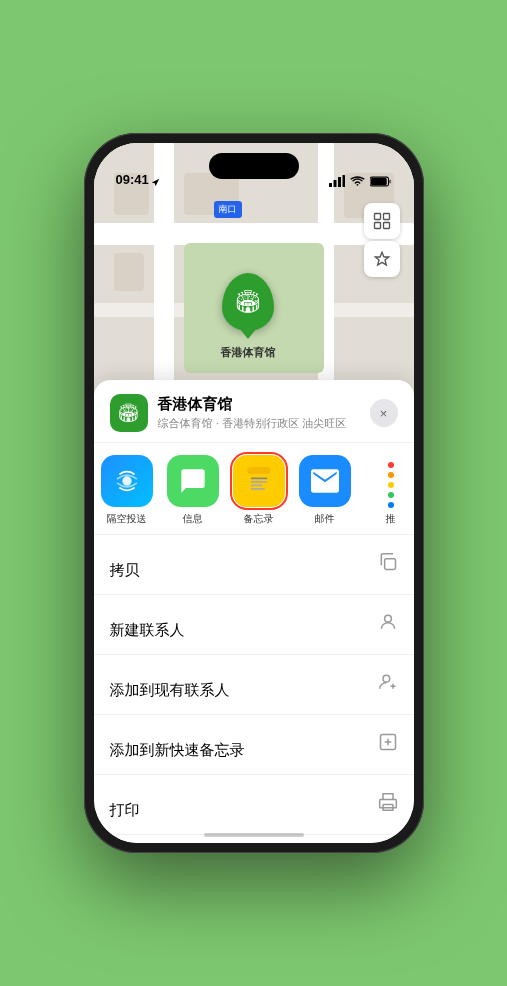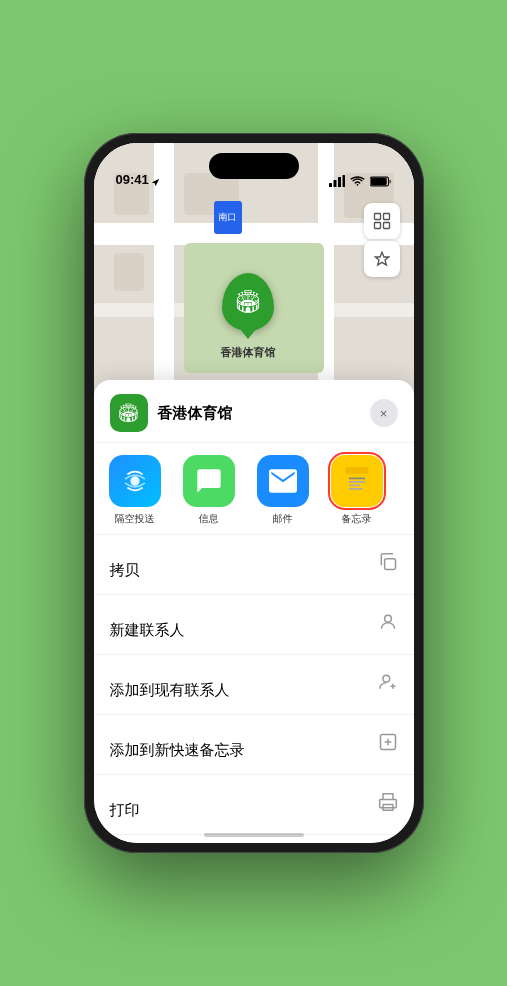--- a/index.html
+++ b/index.html
@@ -124,21 +124,21 @@
       font-size: 16px;
     }
     
     .map-label {
       position: absolute;
       top: 58px;
       left: 120px;
       background: #2563eb;
       color: #fff;
       font-size: 9px;
-      padding: 10px 5px;
+      padding: 2px 5px;
       border-radius: 3px;
     }
     
     .venue-marker {
       position: absolute;
       top: 130px;
       left: 50%;
       transform: translateX(-60%);
       display: flex;
       flex-direction: column;
@@ -235,22 +235,22 @@
       align-items: center;
       justify-content: center;
       font-size: 13px;
       color: #666;
       cursor: pointer;
       flex-shrink: 0;
     }
     
     .share-row {
       display: flex;
-      padding: 12px 10px 8px;
-      gap: 12px;
+      padding: 12px 2px 8px;
+      gap: 4px;
       overflow-x: auto;
       scrollbar-width: none;
     }
     .share-row::-webkit-scrollbar { display: none; }
     .share-item {
       display: flex;
       flex-direction: column;
       align-items: center;
       gap: 5px;
       min-width: 62px;
@@ -405,20 +405,21 @@
         <div class="venue-name">香港体育馆</div>
       </div>
     </div>
 
     <div class="bottom-sheet">
 
       <div class="venue-header">
         <div class="venue-logo">🏟</div>
         <div class="venue-info">
           <div class="venue-title">香港体育馆</div>
+          <div class="venue-subtitle">综合体育馆 · 香港特别行政区 油尖旺区</div>
         </div>
         <div class="close-btn">
           <span>×</span>
         </div>
       </div>
 
       <div class="share-row">
 
         <div class="share-item">
           <div class="share-icon-box" style="background:linear-gradient(135deg,#1e90ff,#00bfff);">
@@ -433,46 +434,46 @@
           <span class="share-label">隔空投送</span>
         </div>
 
         <div class="share-item">
           <div class="share-icon-box" style="background:#4cd964;">
             <svg width="28" height="28" viewBox="0 0 24 24" fill="white">
               <path d="M20 2H4C2.9 2 2 2.9 2 4V22L6 18H20C21.1 18 22 17.1 22 16V4C22 2.9 21.1 2 20 2Z"></path>
             </svg>
           </div>
           <span class="share-label">信息</span>
-        </div>
-
-        <div class="share-item">
-          <div class="share-icon-box" style="background:#1a8cff;">
-            <svg width="28" height="26" viewBox="0 0 24 20" fill="white">
-              <path d="M22 0H2C0.9 0 0 0.9 0 2V18C0 19.1 0.9 20 2 20H22C23.1 20 24 19.1 24 18V2C24 0.9 23.1 0 22 0ZM22 4L12 11L2 4V2L12 9L22 2V4Z"></path>
-            </svg>
-          </div>
-          <span class="share-label">邮件</span>
         </div>
 
         <div class="share-item selected">
           <div class="share-icon-box" style="background:#ffcc00;outline:2.5px solid #ff3b30;outline-offset:1px;border-radius:14px;">
             <svg width="28" height="28" viewBox="0 0 24 24">
               <rect x="2" y="0" width="20" height="24" rx="3" fill="#ffcc00"></rect>
               <rect x="2" y="0" width="20" height="6" rx="3" fill="#f5b800"></rect>
               <rect x="5" y="9" width="14" height="1.5" rx="0.75" fill="#888"></rect>
               <rect x="5" y="12" width="14" height="1.5" rx="0.75" fill="#aaa"></rect>
               <rect x="5" y="15" width="10" height="1.5" rx="0.75" fill="#aaa"></rect>
               <rect x="5" y="18" width="12" height="1.5" rx="0.75" fill="#aaa"></rect>
             </svg>
           </div>
           <span class="share-label">备忘录</span>
         </div>
 
         <div class="share-item">
+          <div class="share-icon-box" style="background:#1a8cff;">
+            <svg width="28" height="26" viewBox="0 0 24 20" fill="white">
+              <path d="M22 0H2C0.9 0 0 0.9 0 2V18C0 19.1 0.9 20 2 20H22C23.1 20 24 19.1 24 18V2C24 0.9 23.1 0 22 0ZM22 4L12 11L2 4V2L12 9L22 2V4Z"></path>
+            </svg>
+          </div>
+          <span class="share-label">邮件</span>
+        </div>
+
+        <div class="share-item">
           <div class="share-icon-box" style="background:transparent;">
             <div class="more-dots">
               <div class="dot" style="background:#ff3b30;"></div>
               <div class="dot" style="background:#ff9500;"></div>
               <div class="dot" style="background:#ffcc00;"></div>
               <div class="dot" style="background:#34c759;"></div>
               <div class="dot" style="background:#007aff;"></div>
             </div>
           </div>
           <span class="share-label">推</span>

